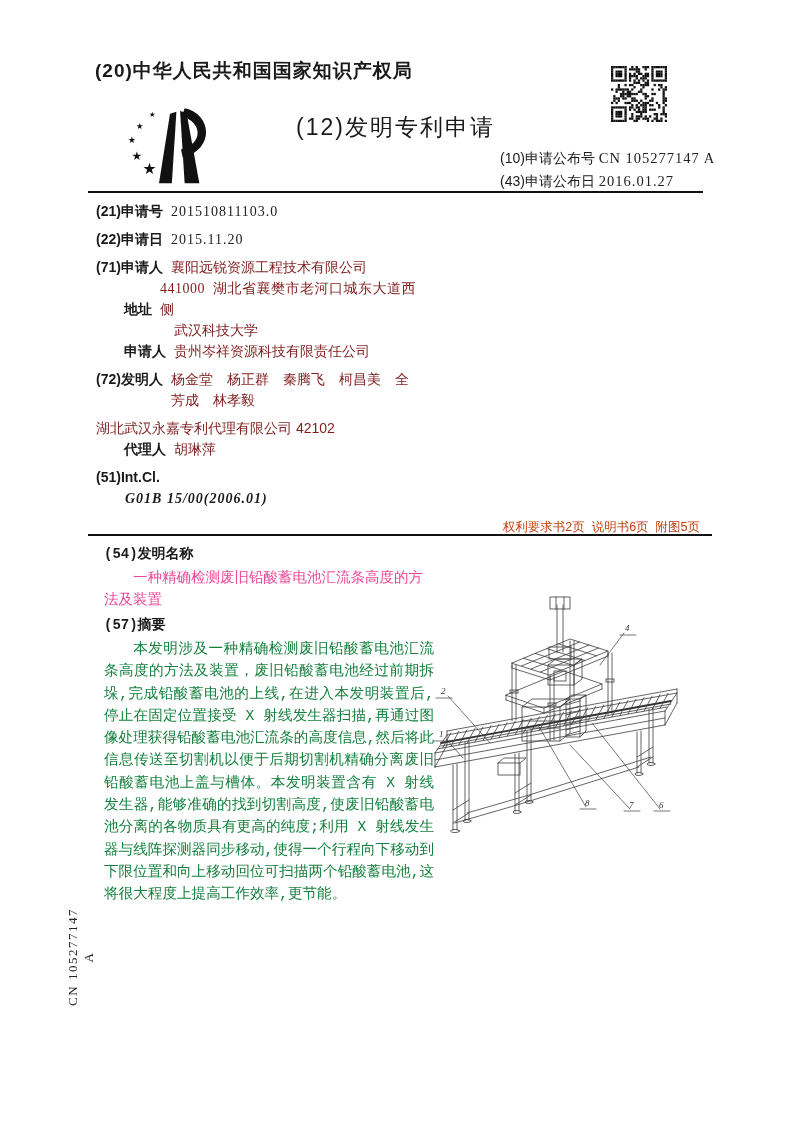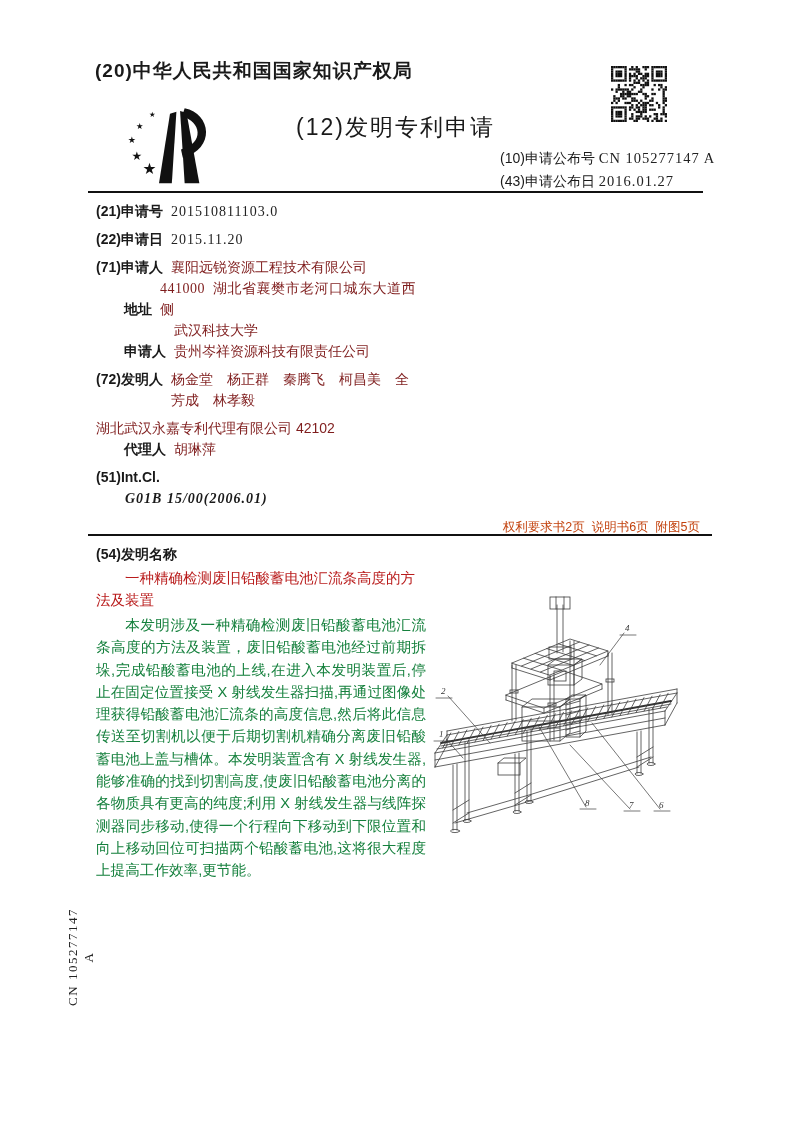--- a/index.html
+++ b/index.html
@@ -26,23 +26,23 @@
   .b-row .lbl{white-space:nowrap; margin-right:8px; font-weight:700;}
   .b-row .val{flex:1; white-space:pre-wrap;}
   .sub{padding-left:28px; margin-bottom:0;}
   .grp{margin-bottom:7px;}
   .grp .b-row{margin-bottom:0;align-items:flex-end;}
   .intcl-val{padding-left:29px; font-family:"Liberation Serif","DejaVu Serif",serif;
              font-style:italic; font-weight:700; letter-spacing:1px;}
   .pages{left:388px; top:519px; width:312px; text-align:right; font-size:12.5px;
          color:#c2410c; white-space:pre-wrap;}
 
-  #body-left{left:96px; top:543px; width:330px; font-size:14px; line-height:22px;}
+  #body-left{left:104px; top:543px; width:330px; font-size:14px; line-height:22px;font-family:Liberation Mono, monospace;}
   .sec-lbl{font-weight:700; font-size:14px; margin-bottom:2px;}
-  .title-txt{width:326px; text-indent:2em; font-size:14.5px; line-height:22px; color:#b91c1c; margin-bottom:3px;}
+  .title-txt{width:326px; text-indent:2em; font-size:14.5px; line-height:22px; color:#ec4899; margin-bottom:3px;}
   .abstract-txt{width:330px; text-indent:2em; text-align:justify; font-size:14.6px;
                 line-height:22.3px; color:#15803d; margin-top:2px;}
   .sideno{left:26px; top:941px; width:110px; transform:rotate(-90deg);
           font-family:"Liberation Serif","DejaVu Serif",serif; font-size:13px;
           letter-spacing:1.5px; color:#222; text-align:center;}
   .fig{left:420px; top:595px;}
   .fig svg text{font-family:"Liberation Serif","DejaVu Serif",serif; font-style:italic;
                 font-size:9px; fill:#333;}
 </style>
 </head>
@@ -429,20 +429,21 @@
     </div>
   </div>
 
   <div class="abs pages">权利要求书2页  说明书6页  附图5页</div>
 
   <div class="abs divider" style="left:88px; top:534px; width:624px;"></div>
 
   <div class="abs" id="body-left">
     <div class="sec-lbl">(54)发明名称</div>
     <div class="title-txt">一种精确检测废旧铅酸蓄电池汇流条高度的方法及装置</div>
+    <div class="sec-lbl">(57)摘要</div>
     <div class="abstract-txt">本发明涉及一种精确检测废旧铅酸蓄电池汇流条高度的方法及装置，废旧铅酸蓄电池经过前期拆垛,完成铅酸蓄电池的上线,在进入本发明装置后,停止在固定位置接受 X 射线发生器扫描,再通过图像处理获得铅酸蓄电池汇流条的高度信息,然后将此信息传送至切割机以便于后期切割机精确分离废旧铅酸蓄电池上盖与槽体。本发明装置含有 X 射线发生器,能够准确的找到切割高度,使废旧铅酸蓄电池分离的各物质具有更高的纯度;利用 X 射线发生器与线阵探测器同步移动,使得一个行程向下移动到下限位置和向上移动回位可扫描两个铅酸蓄电池,这将很大程度上提高工作效率,更节能。</div>
   </div>
 
   <div class="abs fig">
     <svg width="370" height="250" viewBox="0 0 370 250" stroke="#3c3c3c" stroke-width="0.8" fill="none" stroke-linecap="round">
 
       <g>
         <path d="M27,136 L257,94 M27,140 L257,98 M17,154 L247,112 M15,158 L245,116 M15,165 L245,123 M15,172 L245,130"></path>
         <path d="M15,158 L27,140 M15,172 L27,150 M15,158 V172 M27,136 V150"></path>
         <path d="M245,116 V130 M257,94 V108 M245,116 L257,98 M245,130 L257,108"></path>

